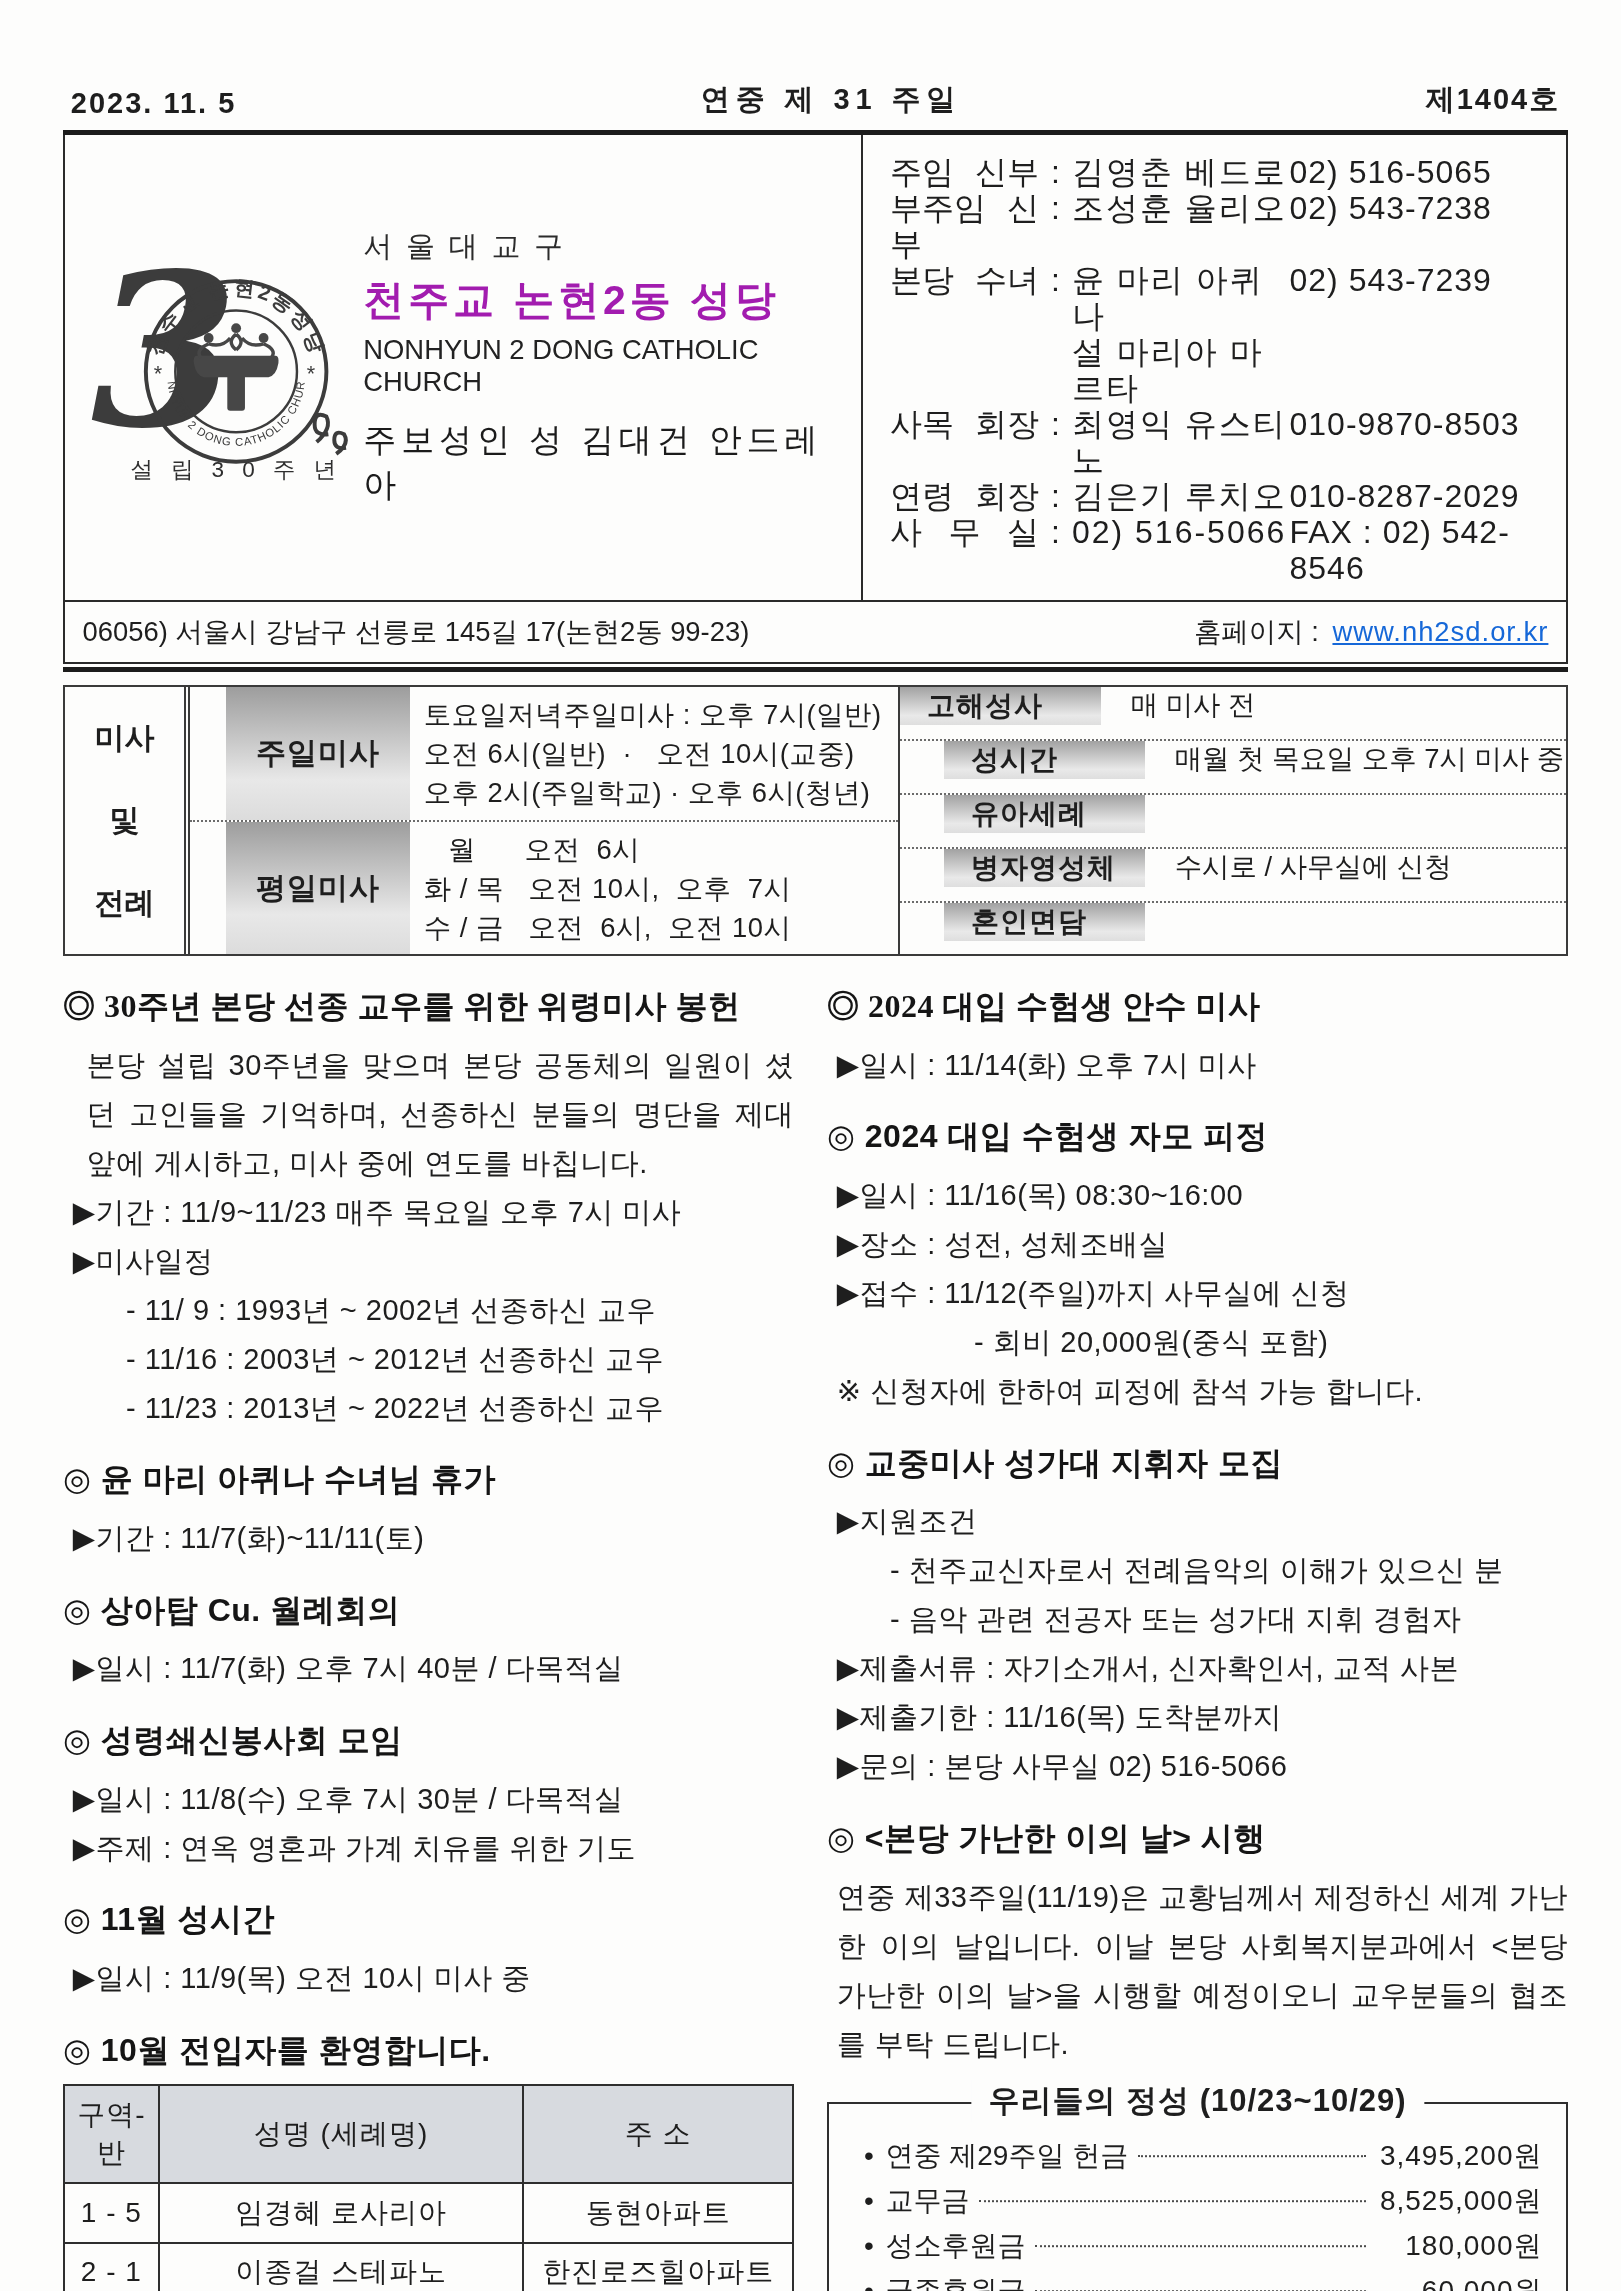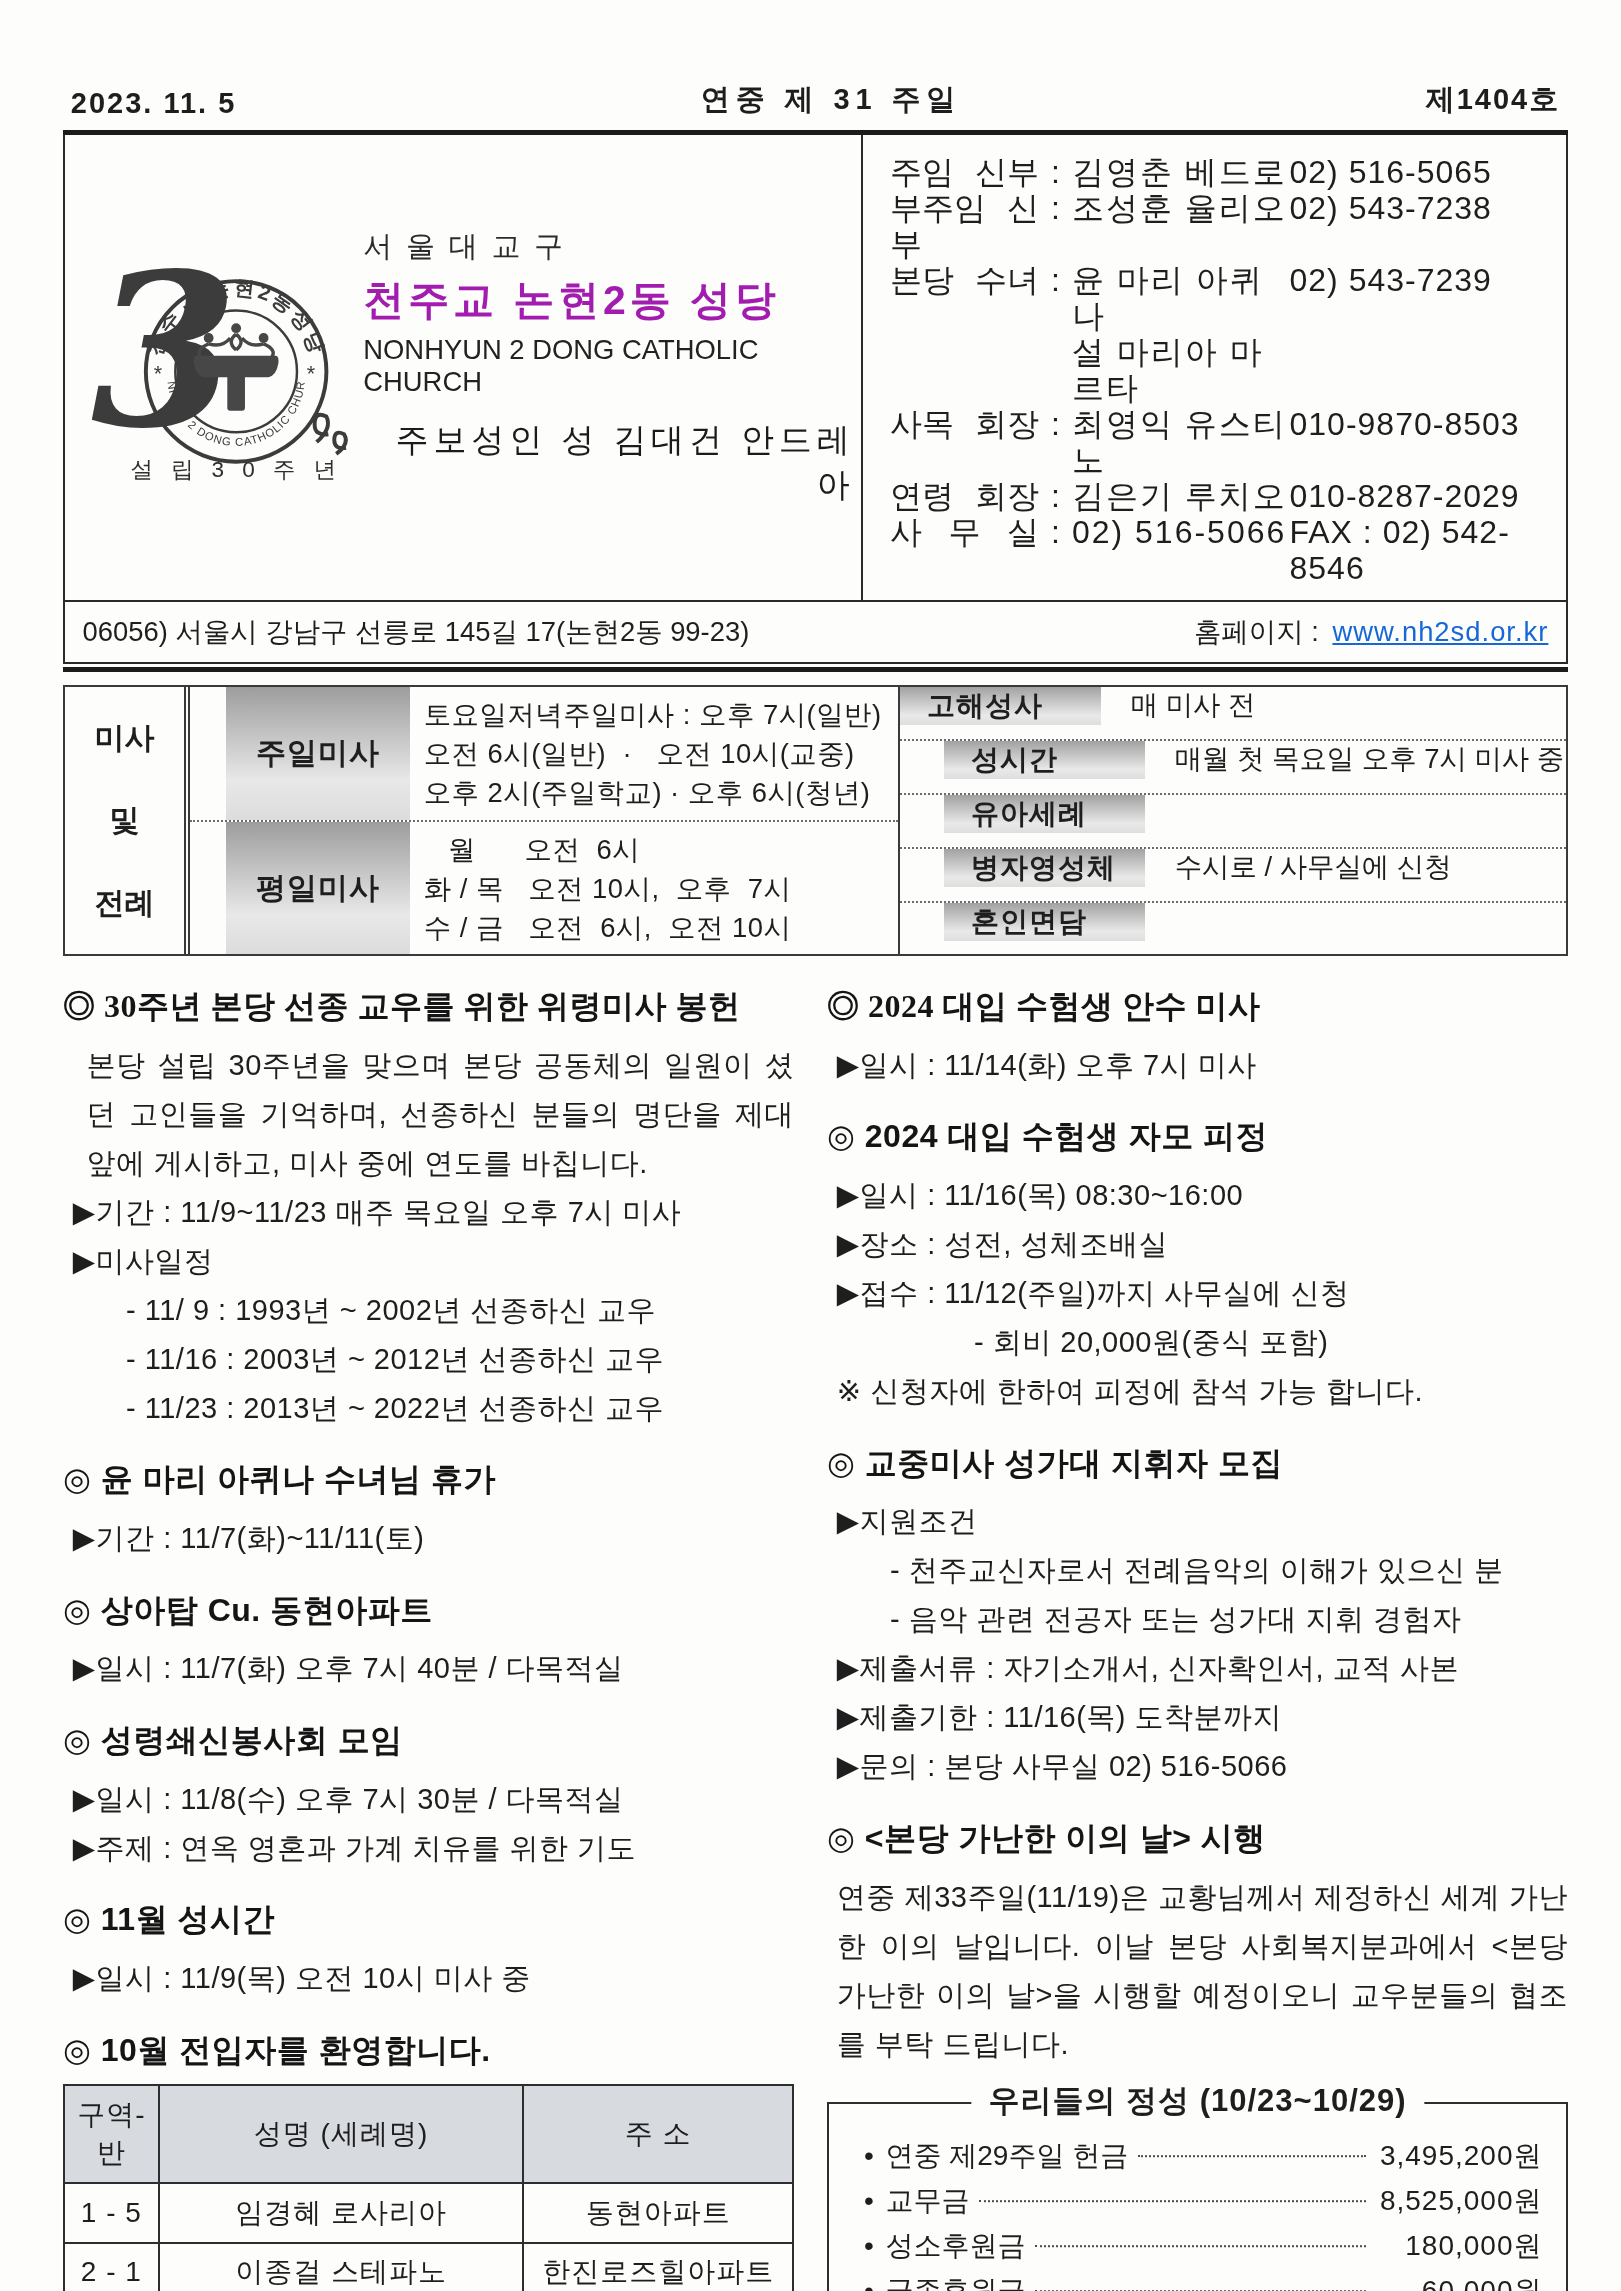--- a/index.html
+++ b/index.html
@@ -19,21 +19,21 @@
   
   .hdr { display:flex; border:2px solid #2a2a2a; border-top:none; }
   .hdr-left { width:53%; display:flex; align-items:center; padding:13.7px 5.9px 13.7px 17.6px; }
   .hdr-right { width:47%; border-left:2px solid #2a2a2a; padding:19.6px 23.5px 13.7px 27.4px;
                display:flex; flex-direction:column; justify-content:center; }
   .logo-wrap { width:267px; flex:none; text-align:center; }
   .titles { padding-left:13.7px; }
   .t-diocese { font-size:29px; letter-spacing:13.7px; color:#2b2b2b; }
   .t-name { font-size:41px; font-weight:bold; letter-spacing:3.9px; margin-top:5.9px; color:#a21caf;}
   .t-en { font-size:27.4px; letter-spacing:0px; margin-top:5.9px; color:#222; }
-  .t-patron { font-size:33px; letter-spacing:4.9px; margin-top:20px; color:#1b1b1b;text-align:right; }
+  .t-patron { font-size:33px; letter-spacing:4.9px; margin-top:20px; color:#1b1b1b; }
 
   .c-row { display:flex; align-items:baseline; font-size:32px; line-height:36px; white-space:pre-wrap; }
   .c-role { width:149px; flex:none; text-align:justify; text-align-last:justify; }
   .c-colon { width:33px; flex:none; text-align:center; }
   .c-colon::after { content:":"; }
   .no-colon .c-colon::after { content:""; }
   .c-name { flex:1; letter-spacing:2px; }
   .c-phone { width:253px; flex:none; letter-spacing:1px; }
 
   
@@ -259,21 +259,21 @@
       <div class="body-text">본당 설립 30주년을 맞으며 본당 공동체의 일원이 셨던 고인들을 기억하며, 선종하신 분들의 명단을 제대앞에 게시하고, 미사 중에 연도를 바칩니다.</div>
       <div class="line">▶기간 : 11/9~11/23 매주 목요일 오후 7시 미사</div>
       <div class="line">▶미사일정</div>
       <div class="line indent">- 11/ 9 : 1993년 ~ 2002년 선종하신 교우</div>
       <div class="line indent">- 11/16 : 2003년 ~ 2012년 선종하신 교우</div>
       <div class="line indent">- 11/23 : 2013년 ~ 2022년 선종하신 교우</div>
 
       <div class="sec-title">◎ 윤 마리 아퀴나 수녀님 휴가</div>
       <div class="line">▶기간 : 11/7(화)~11/11(토)</div>
 
-      <div class="sec-title">◎ 상아탑 Cu. 동현아파트</div>
+      <div class="sec-title">◎ 상아탑 Cu. 월례회의</div>
       <div class="line">▶일시 : 11/7(화) 오후 7시 40분 / 다목적실</div>
 
       <div class="sec-title">◎ 성령쇄신봉사회 모임</div>
       <div class="line">▶일시 : 11/8(수) 오후 7시 30분 / 다목적실</div>
       <div class="line">▶주제 : 연옥 영혼과 가계 치유를 위한 기도</div>
 
       <div class="sec-title">◎ 11월 성시간</div>
       <div class="line">▶일시 : 11/9(목) 오전 10시 미사 중</div>
 
       <div class="sec-title">◎ 10월 전입자를 환영합니다.</div>

